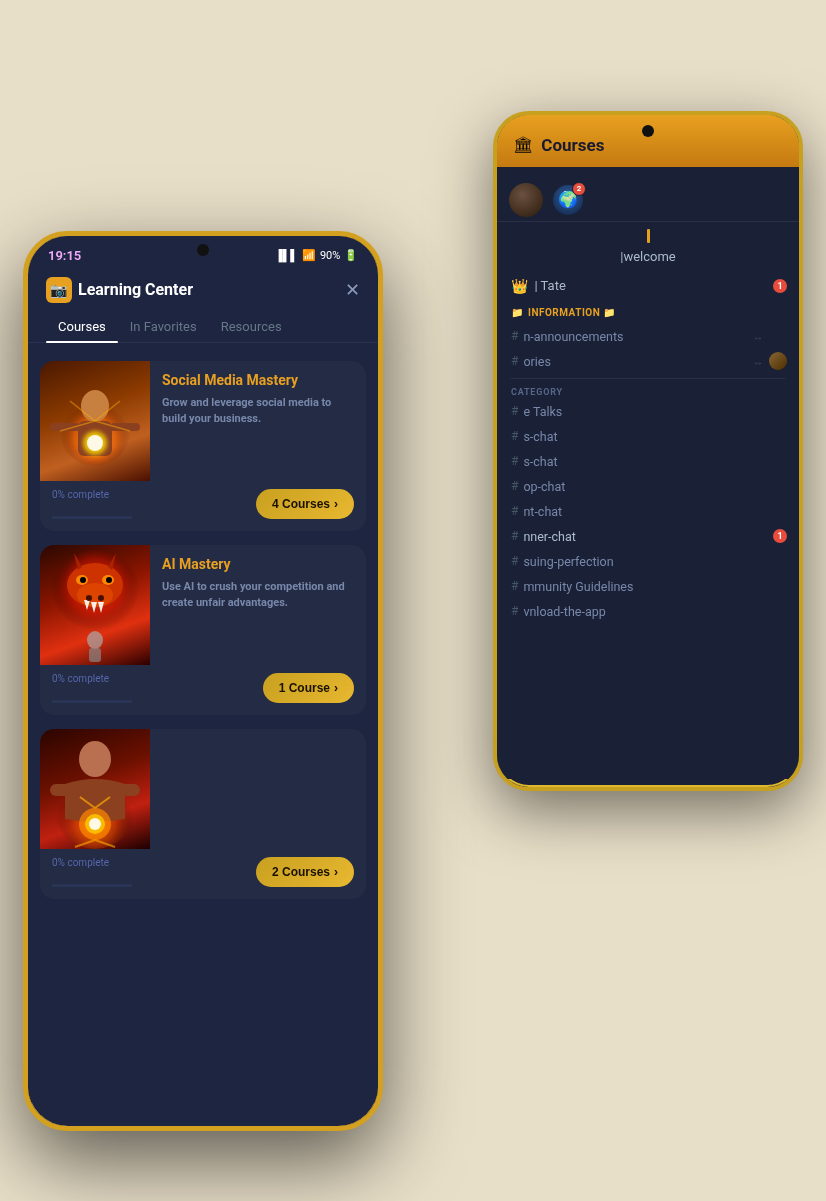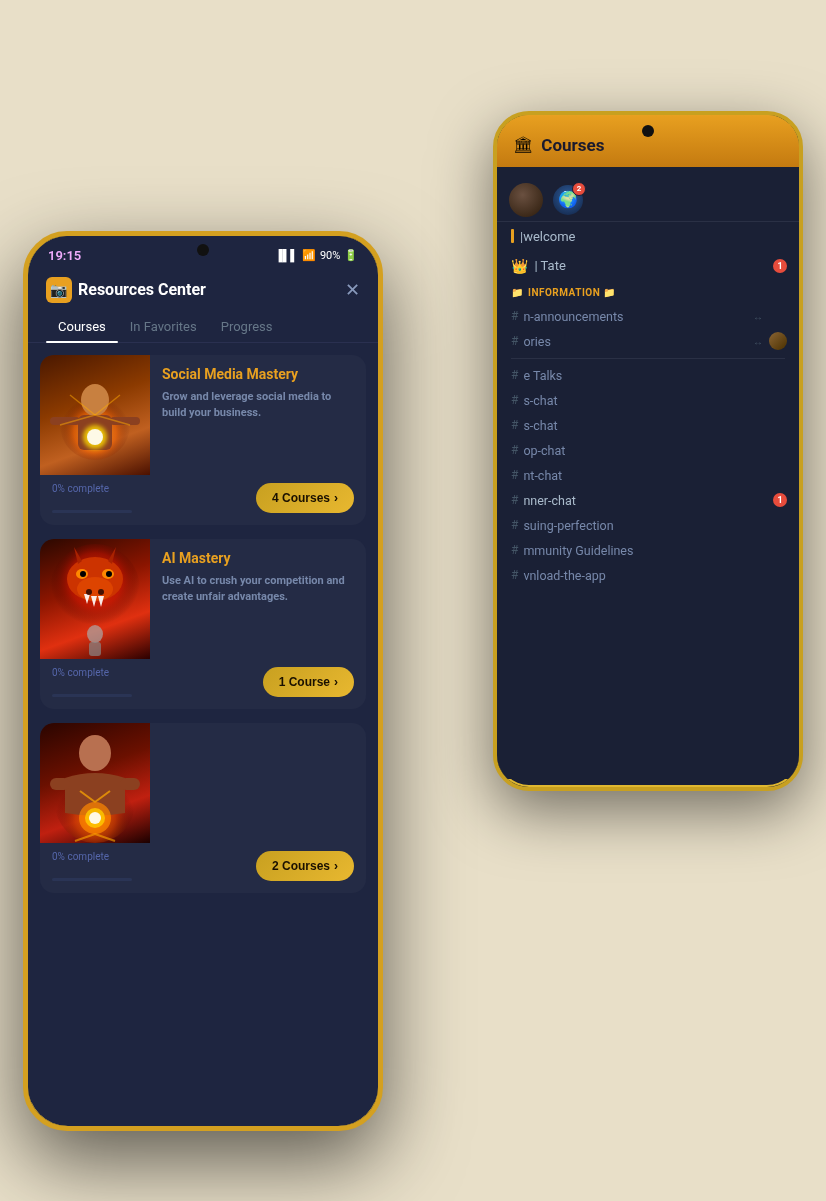--- a/index.html
+++ b/index.html
@@ -197,21 +197,21 @@
       left: 0;
       right: 0;
       height: 2px;
       background: white;
       border-radius: 1px;
     }
 
     .courses-scroll {
       overflow-y: auto;
       height: calc(100% - 130px);
-      padding: 12px 12px;
+      padding: 18px 12px;
       background: #1e2540;
     }
 
     .course-card {
       background: #242b45;
       border-radius: 14px;
       overflow: hidden;
       margin-bottom: 14px;
       position: relative;
     }
@@ -330,20 +330,21 @@
     }
 
     
     .welcome-item {
       display: flex;
       align-items: center;
       padding: 7px 14px;
       color: #aabbcc;
       font-size: 13px;
       gap: 6px;
+      flex-direction: column;
     }
 
     .welcome-bar {
       width: 3px;
       height: 14px;
       background: #e8a020;
       border-radius: 1px;
     }
 
     .tate-item {
@@ -473,20 +474,21 @@
         </div>
 
         <div class="channel-row">
           <span style="color:#445566;font-size:12px;">#</span>
           <span>ories</span>
           <span class="ch-arrow">↔</span>
           <div class="ch-avatar"></div>
         </div>
 
         <div class="section-divider"></div>
+        <div style="padding: 4px 14px 2px; color:#556688; font-size:9px; font-weight:700; letter-spacing:0.8px;">CATEGORY</div>
 
         <div class="channel-row">
           <span style="color:#445566;font-size:12px;">#</span>
           <span>e Talks</span>
         </div>
         <div class="channel-row">
           <span style="color:#445566;font-size:12px;">#</span>
           <span>s-chat</span>
         </div>
         <div class="channel-row">
@@ -533,34 +535,34 @@
           <span>▐▌▌</span>
           <span>📶</span>
           <span style="font-size:11px;">90%</span>
           <span>🔋</span>
         </div>
       </div>
 
       <div class="learning-center-header">
         <div class="lc-title">
           <div class="lc-icon">📷</div>
-          <span>Resources Center</span>
+          <span>Learning Center</span>
         </div>
         <span class="lc-close">✕</span>
       </div>
 
       <div class="tabs-bar">
         <div class="tab active">
           <span>Courses</span>
         </div>
         <div class="tab">
           <span>In Favorites</span>
         </div>
         <div class="tab">
-          <span>Progress</span>
+          <span>Resources</span>
         </div>
       </div>
 
       <div class="courses-scroll">
 
         <div class="course-card">
           <div class="course-card-top">
             <div class="course-thumb">
               <div class="thumb-svg-social">
                 <svg width="110" height="120" viewBox="0 0 110 120" xmlns="http://www.w3.org/2000/svg">

